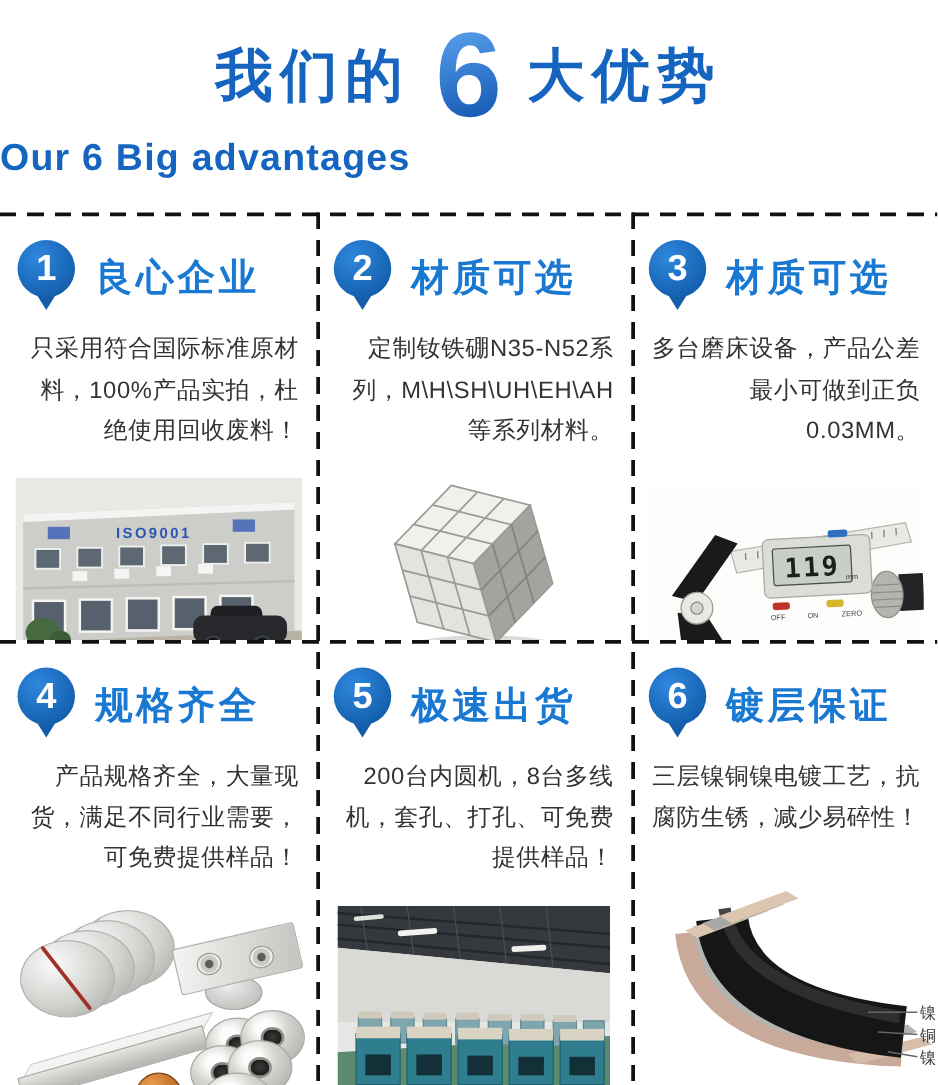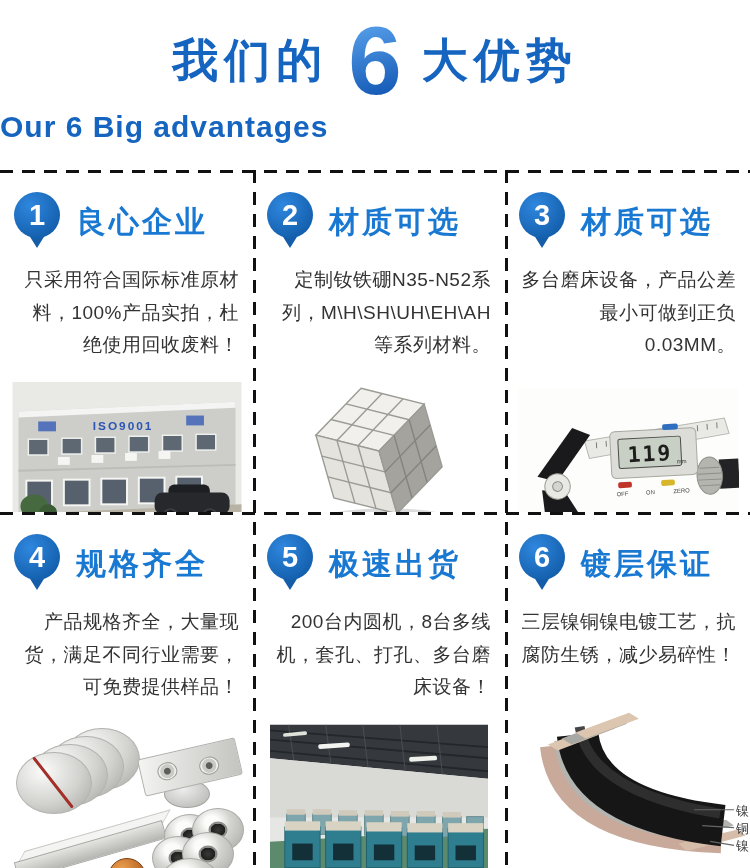--- a/index.html
+++ b/index.html
@@ -289,21 +289,21 @@
 
     <section class="cell c1">
       <div class="cell-head">
         <span class="pin">
           <span class="pin-tail"></span>
             <span class="pin-circle"></span>
           <span class="pin-num">5</span>
         </span>
         <h2 class="cell-title">极速出货</h2>
       </div>
-      <p class="cell-desc">200台内圆机，8台多线机，套孔、打孔、多台磨床设备！</p>
+      <p class="cell-desc">200台内圆机，8台多线机，套孔、打孔、可免费提供样品！</p>
       <div class="photo" style="width:218px;margin-top:16px;">
         <svg width="218" height="172" viewBox="0 0 235 175">
           <rect width="235" height="175" fill="#e6e7e4"></rect>
           <polygon points="0,0 235,0 235,58 0,36" fill="#35393d"></polygon>
           <g stroke="#23262a" stroke-width="2">
             <line x1="0" y1="6" x2="235" y2="24"></line>
               <line x1="0" y1="16" x2="235" y2="36"></line>
             <line x1="0" y1="28" x2="235" y2="50"></line>
           </g>
           <g stroke="#4b5055" stroke-width="1">

